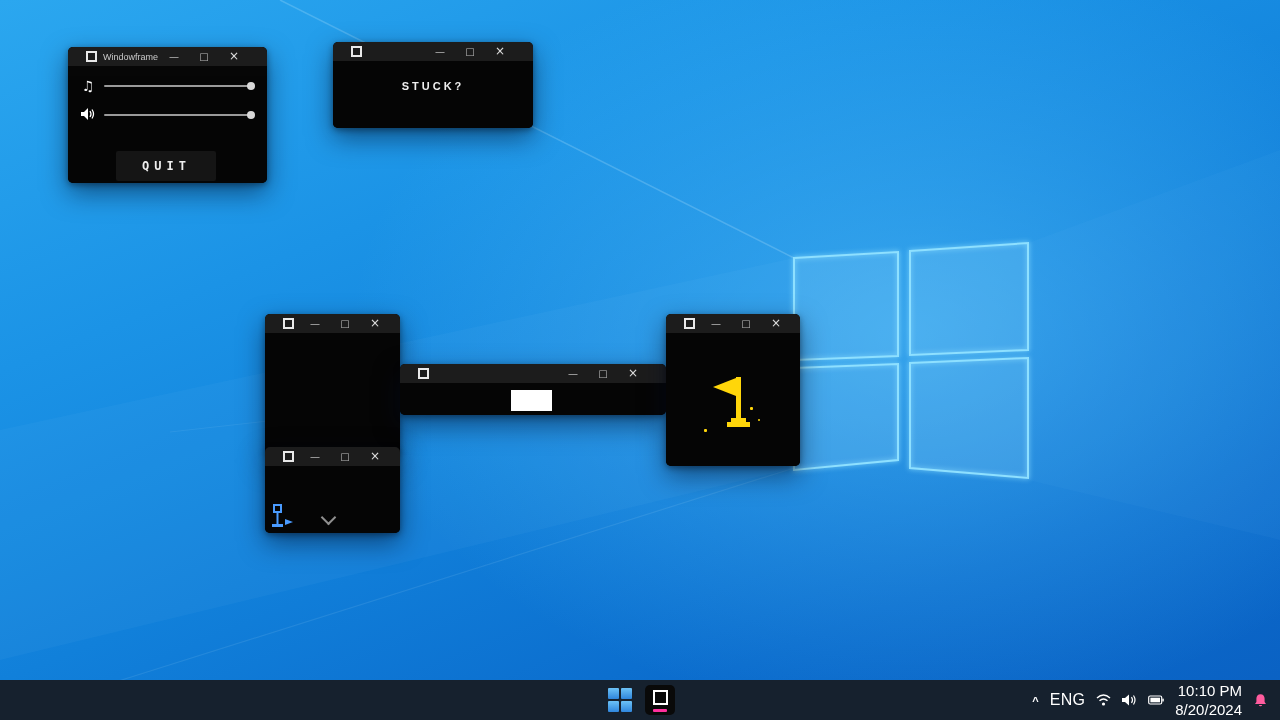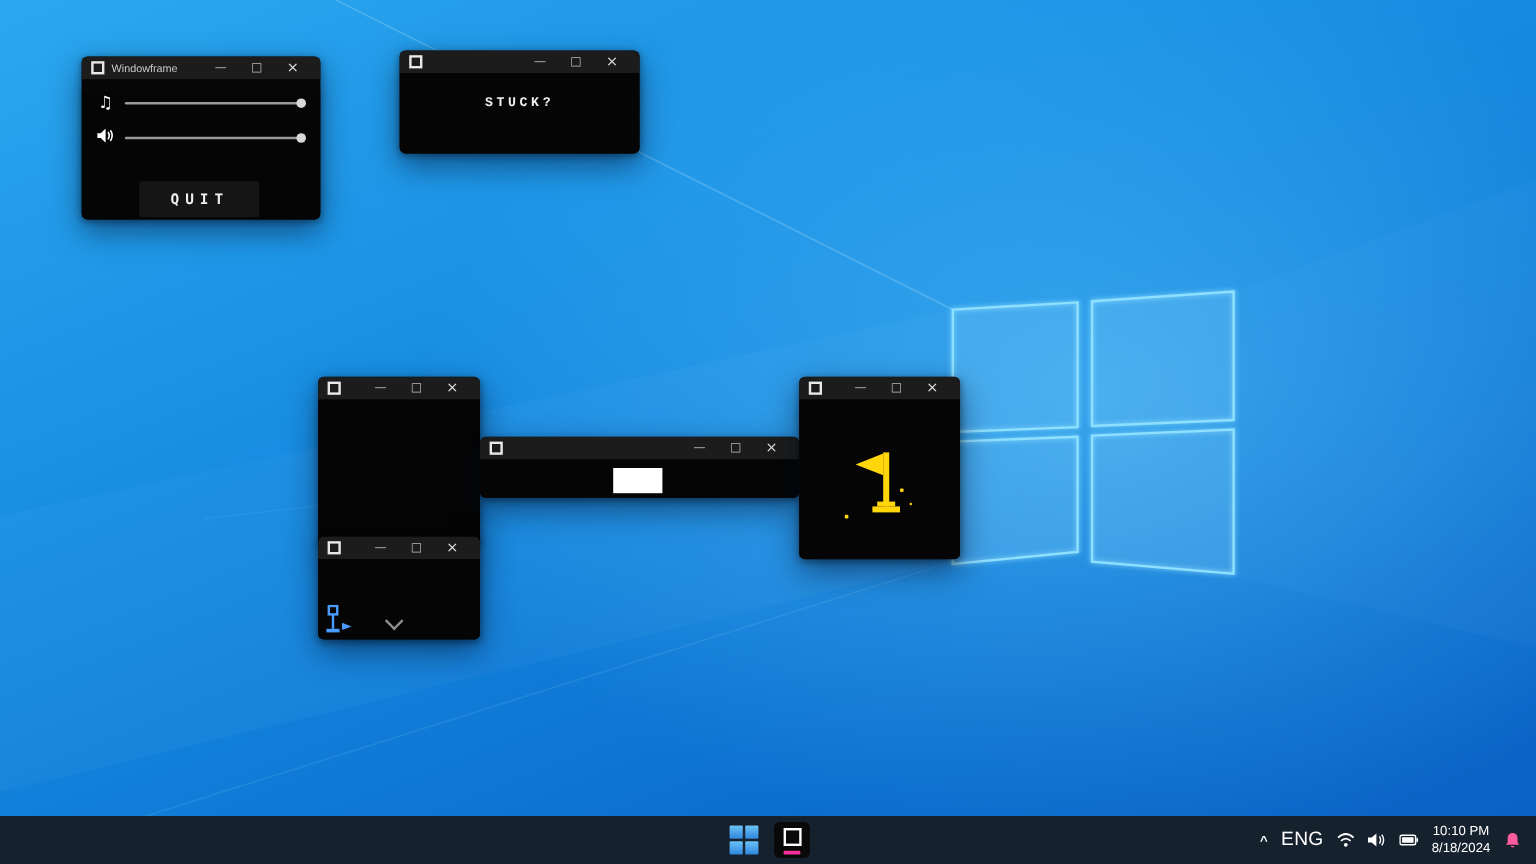--- a/index.html
+++ b/index.html
@@ -8,29 +8,29 @@
     font-family:"Liberation Sans",sans-serif;
     background:
       radial-gradient(900px 620px at 71% 46%, rgba(90,200,255,.50), rgba(90,200,255,0) 62%),
       linear-gradient(158deg, #2ba7ef 0%, #1b93e6 30%, #1180da 55%, #0b6ccd 78%, #0a60c2 100%);
   }
   .wallpaper-svg{position:absolute;left:0;top:0;pointer-events:none;}
 
   
   .win{position:absolute;background:#060606;border-radius:5px;overflow:hidden;
        box-shadow:0 10px 26px rgba(0,12,36,.5), 0 2px 6px rgba(0,0,0,.4);}
-  .titlebar{height:19px;background:#1c1c1c;display:flex;align-items:center;padding:0 8px;}
+  .titlebar{height:19px;background:#1c1c1c;display:flex;align-items:center;padding:0 18px;}
   .win-icon{width:7px;height:7px;border:2px solid #e9e9e9;margin-right:6px;flex:none;}
   .win-title{font-size:9px;color:#c9c9c9;white-space:nowrap;}
   .tb-btns{margin-left:auto;display:flex;}
   .tb-btn{width:30px;text-align:center;color:#b9b9b9;font-size:10px;line-height:19px;
           font-family:"DejaVu Sans",sans-serif;cursor:default;user-select:none;}
   .tb-btn.close{color:#e0e0e0;font-size:12px;}
   .win-body{position:relative;background:#050505;}
-  .px{font-family:Liberation Mono, monospace;font-weight:bold;color:#efefef;}
+  .px{font-family:Liberation Sans, sans-serif;font-weight:bold;color:#efefef;}
 
   
   .w-settings{left:68px;top:47px;width:199px;height:136px;}
   .slider-row{display:flex;align-items:center;padding:0 12px;height:20px;margin-top:10px;}
   .slider-row + .slider-row{margin-top:9px;}
   .row-icon{width:16px;text-align:center;color:#fff;flex:none;}
   .music-icon{font-family:"DejaVu Sans",sans-serif;font-size:14px;line-height:14px;}
   .slider{position:relative;flex:1;height:14px;margin-left:8px;}
   .slider-track{position:absolute;left:0;right:2px;top:6px;height:2px;background:#9a9a9a;border-radius:1px;}
   .slider-knob{position:absolute;top:3px;width:8px;height:8px;border-radius:50%;background:#d8d8d8;}
@@ -73,21 +73,21 @@
   .start-btn span{background:linear-gradient(180deg,#6cc2f7,#2f86dd);border-radius:1px;}
   .app-tile{position:relative;width:30px;height:30px;background:#090909;border-radius:5px;
             display:flex;align-items:center;justify-content:center;cursor:pointer;}
   .app-square{width:11px;height:11px;border:2.5px solid #ffffff;display:block;margin-bottom:5px;}
   .app-accent{position:absolute;left:8px;bottom:3px;width:14px;height:3px;background:#ff2f9e;border-radius:1px;}
 
   .tray{margin-left:auto;display:flex;align-items:center;gap:11px;padding-right:12px;color:#ffffff;}
   .tray-chevron{font-size:11px;font-weight:bold;color:#fff;cursor:pointer;transform:translateY(1px);}
   .lang{font-size:16px;letter-spacing:.3px;cursor:pointer;}
   .tray-ico{display:block;cursor:pointer;}
-  .clock{text-align:center;font-size:11px;line-height:1.3;cursor:pointer;}
+  .clock{text-align:right;font-size:15px;line-height:1.3;cursor:pointer;}
 </style>
 </head>
 <body>
 
 <svg class="wallpaper-svg" width="1280" height="720" viewBox="0 0 1280 720">
   <defs>
     <filter id="glow" x="-30%" y="-30%" width="160%" height="160%">
       <feGaussianBlur stdDeviation="2.4" result="b"></feGaussianBlur>
       <feMerge>
           <feMergeNode in="b"></feMergeNode>
@@ -253,20 +253,20 @@
       <path d="M9.5 3 Q11.5 6 9.5 9" stroke="#fff" stroke-width="1.2" fill="none"></path>
       <path d="M11.5 1.5 Q14.5 6 11.5 10.5" stroke="#fff" stroke-width="1.2" fill="none"></path>
     </svg>
     <svg class="tray-ico" width="16" height="10" viewBox="0 0 16 10">
       <rect x="0.7" y="1" width="13" height="8" rx="1.5" stroke="#fff" stroke-width="1.2" fill="none"></rect>
       <rect x="2.4" y="2.7" width="9.6" height="4.6" fill="#fff"></rect>
       <rect x="14.3" y="3.4" width="1.5" height="3.2" rx="0.7" fill="#fff"></rect>
     </svg>
     <div class="clock">
       <div>10:10 PM</div>
-      <div>8/18/2024</div>
+      <div>8/20/2024</div>
     </div>
     <svg class="tray-ico" width="15" height="15" viewBox="0 0 15 15">
       <path d="M7.5 1.2 C4.8 1.2 3.4 3.2 3.4 5.6 L3.4 9 L2 11 L13 11 L11.6 9 L11.6 5.6 C11.6 3.2 10.2 1.2 7.5 1.2 Z" fill="#ff5c9e"></path>
       <path d="M5.8 12 A1.8 1.8 0 0 0 9.2 12 Z" fill="#ff5c9e"></path>
     </svg>
   </div>
 </div>
 
 </body></html>

